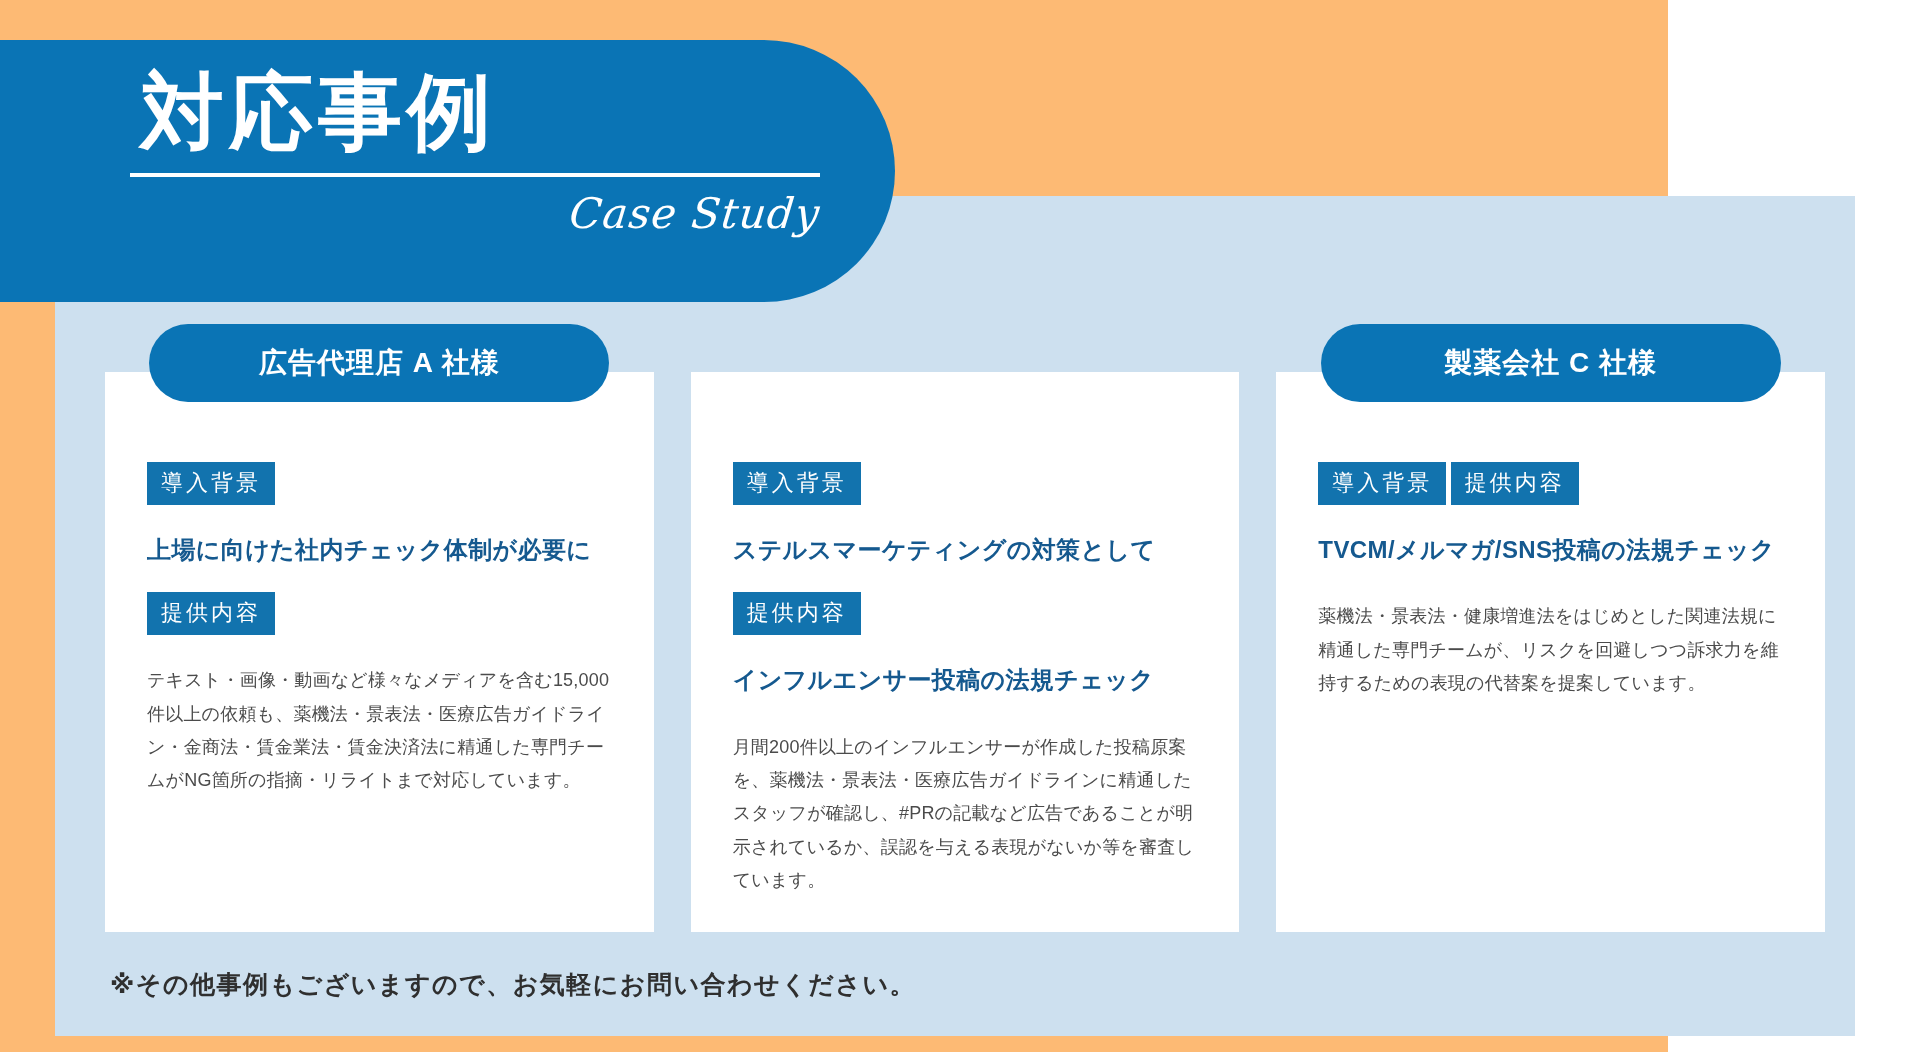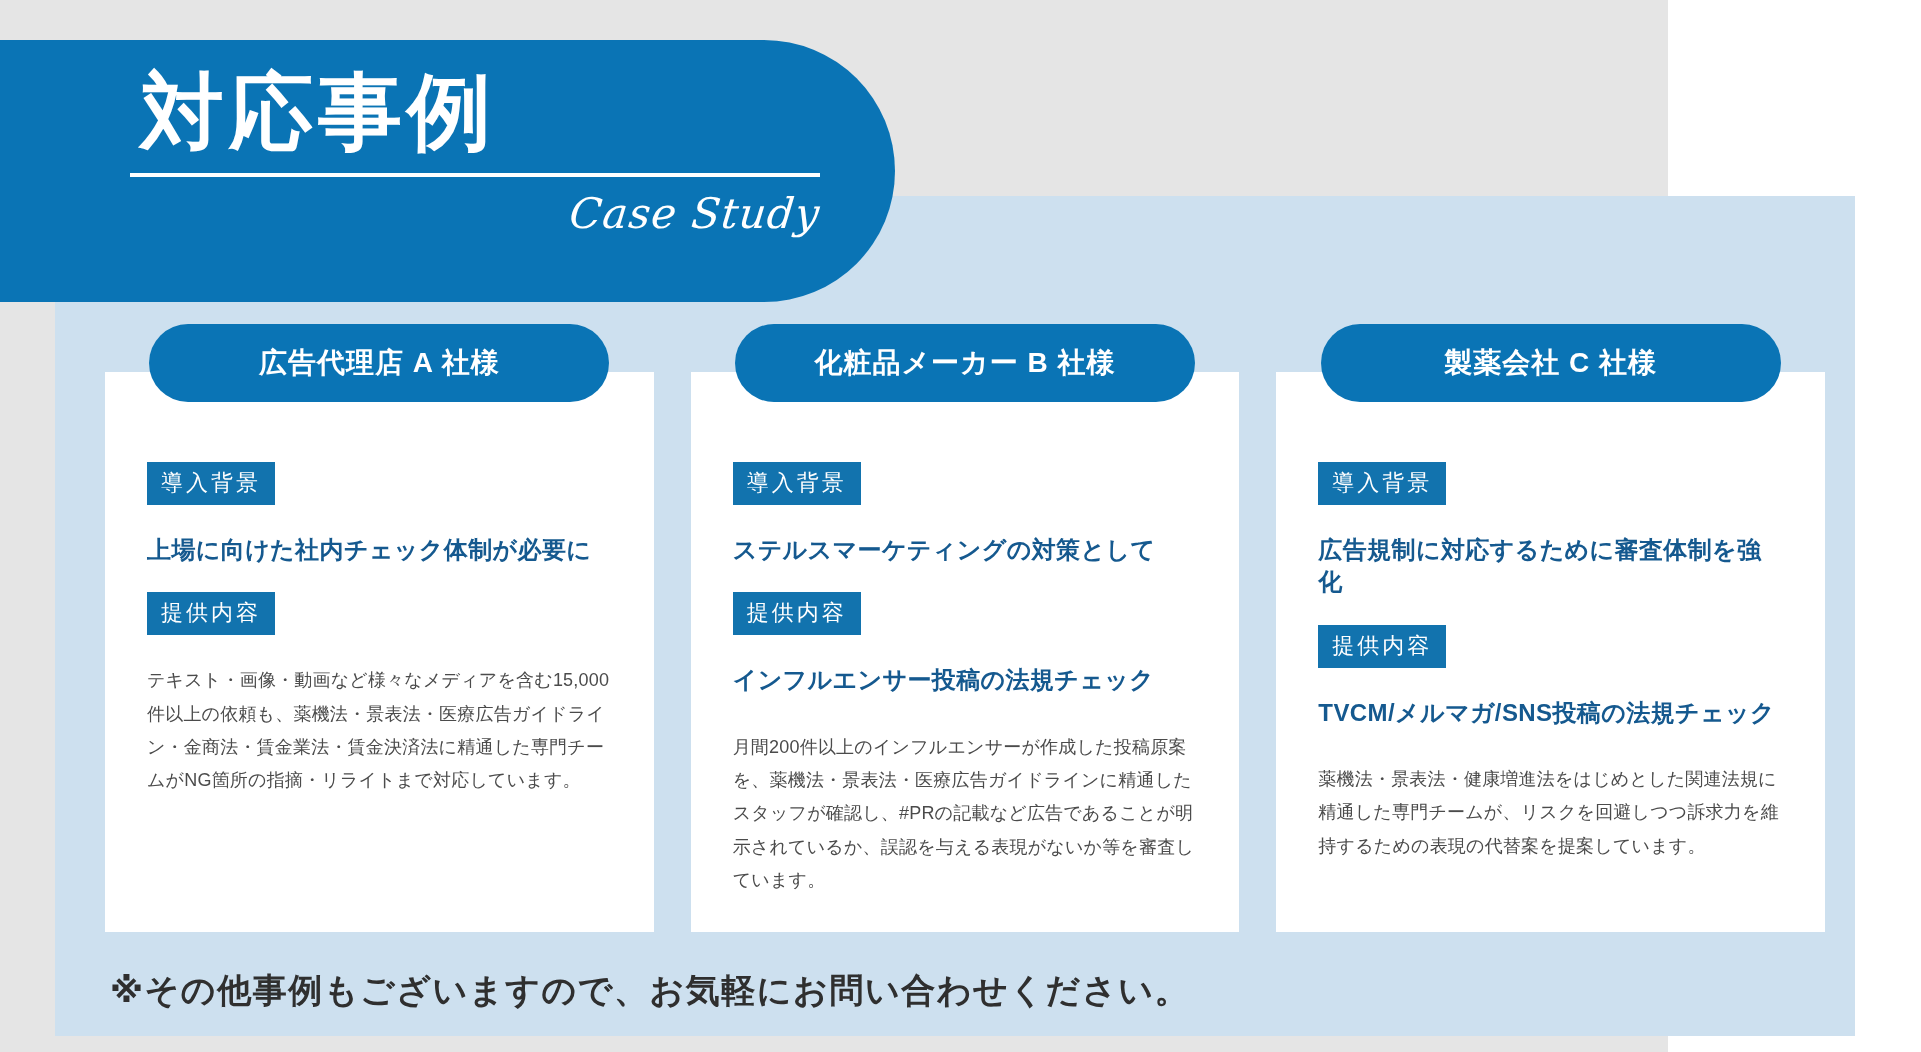--- a/index.html
+++ b/index.html
@@ -9,21 +9,21 @@
     height: 1052px;
     background: #ffffff;
     font-family: "Liberation Sans", "DejaVu Sans", sans-serif;
     overflow: hidden;
   }
 
   .page {
     position: relative;
     width: 1668px;
     height: 1052px;
-    background: #e5e5e5;
+    background: #fdba74;
   }
 
   
   .panel {
     position: absolute;
     left: 55px;
     top: 196px;
     width: 1800px;
     height: 840px;
     background: #cde0ef;
@@ -143,21 +143,21 @@
     line-height: 1.85;
     letter-spacing: 0.2px;
   }
 
   
   .footer-note {
     position: absolute;
     left: 110px;
     top: 968px;
     color: #2f2f2f;
-    font-size: 34px;
+    font-size: 25px;
     font-weight: 700;
     letter-spacing: 1.5px;
   }
 </style>
 </head>
 <body>
 
 <div class="page">
 
   <div class="panel"></div>
@@ -174,32 +174,30 @@
 
     <div class="card">
       <div class="card-pill">広告代理店 A 社様</div>
       <div class="tag">導入背景</div>
       <div class="lead">上場に向けた社内チェック体制が必要に</div>
       <div class="tag">提供内容</div>
       <div class="body-text">テキスト・画像・動画など様々なメディアを含む15,000件以上の依頼も、薬機法・景表法・医療広告ガイドライン・金商法・賃金業法・賃金決済法に精通した専門チームがNG箇所の指摘・リライトまで対応しています。</div>
     </div>
 
     <div class="card">
-      <div class="card-pill">化粧品メーカー B 社様</div>
       <div class="tag">導入背景</div>
       <div class="lead">ステルスマーケティングの対策として</div>
       <div class="tag">提供内容</div>
       <div class="lead last">インフルエンサー投稿の法規チェック</div>
       <div class="body-text">月間200件以上のインフルエンサーが作成した投稿原案を、薬機法・景表法・医療広告ガイドラインに精通したスタッフが確認し、#PRの記載など広告であることが明示されているか、誤認を与える表現がないか等を審査しています。</div>
     </div>
 
     <div class="card">
       <div class="card-pill">製薬会社 C 社様</div>
       <div class="tag">導入背景</div>
-      <div class="lead">広告規制に対応するために審査体制を強化</div>
       <div class="tag">提供内容</div>
       <div class="lead last">TVCM/メルマガ/SNS投稿の法規チェック</div>
       <div class="body-text">薬機法・景表法・健康増進法をはじめとした関連法規に精通した専門チームが、リスクを回避しつつ訴求力を維持するための表現の代替案を提案しています。</div>
     </div>
 
   </div>
 
   <div class="footer-note">※その他事例もございますので、お気軽にお問い合わせください。</div>
 
 </div>

